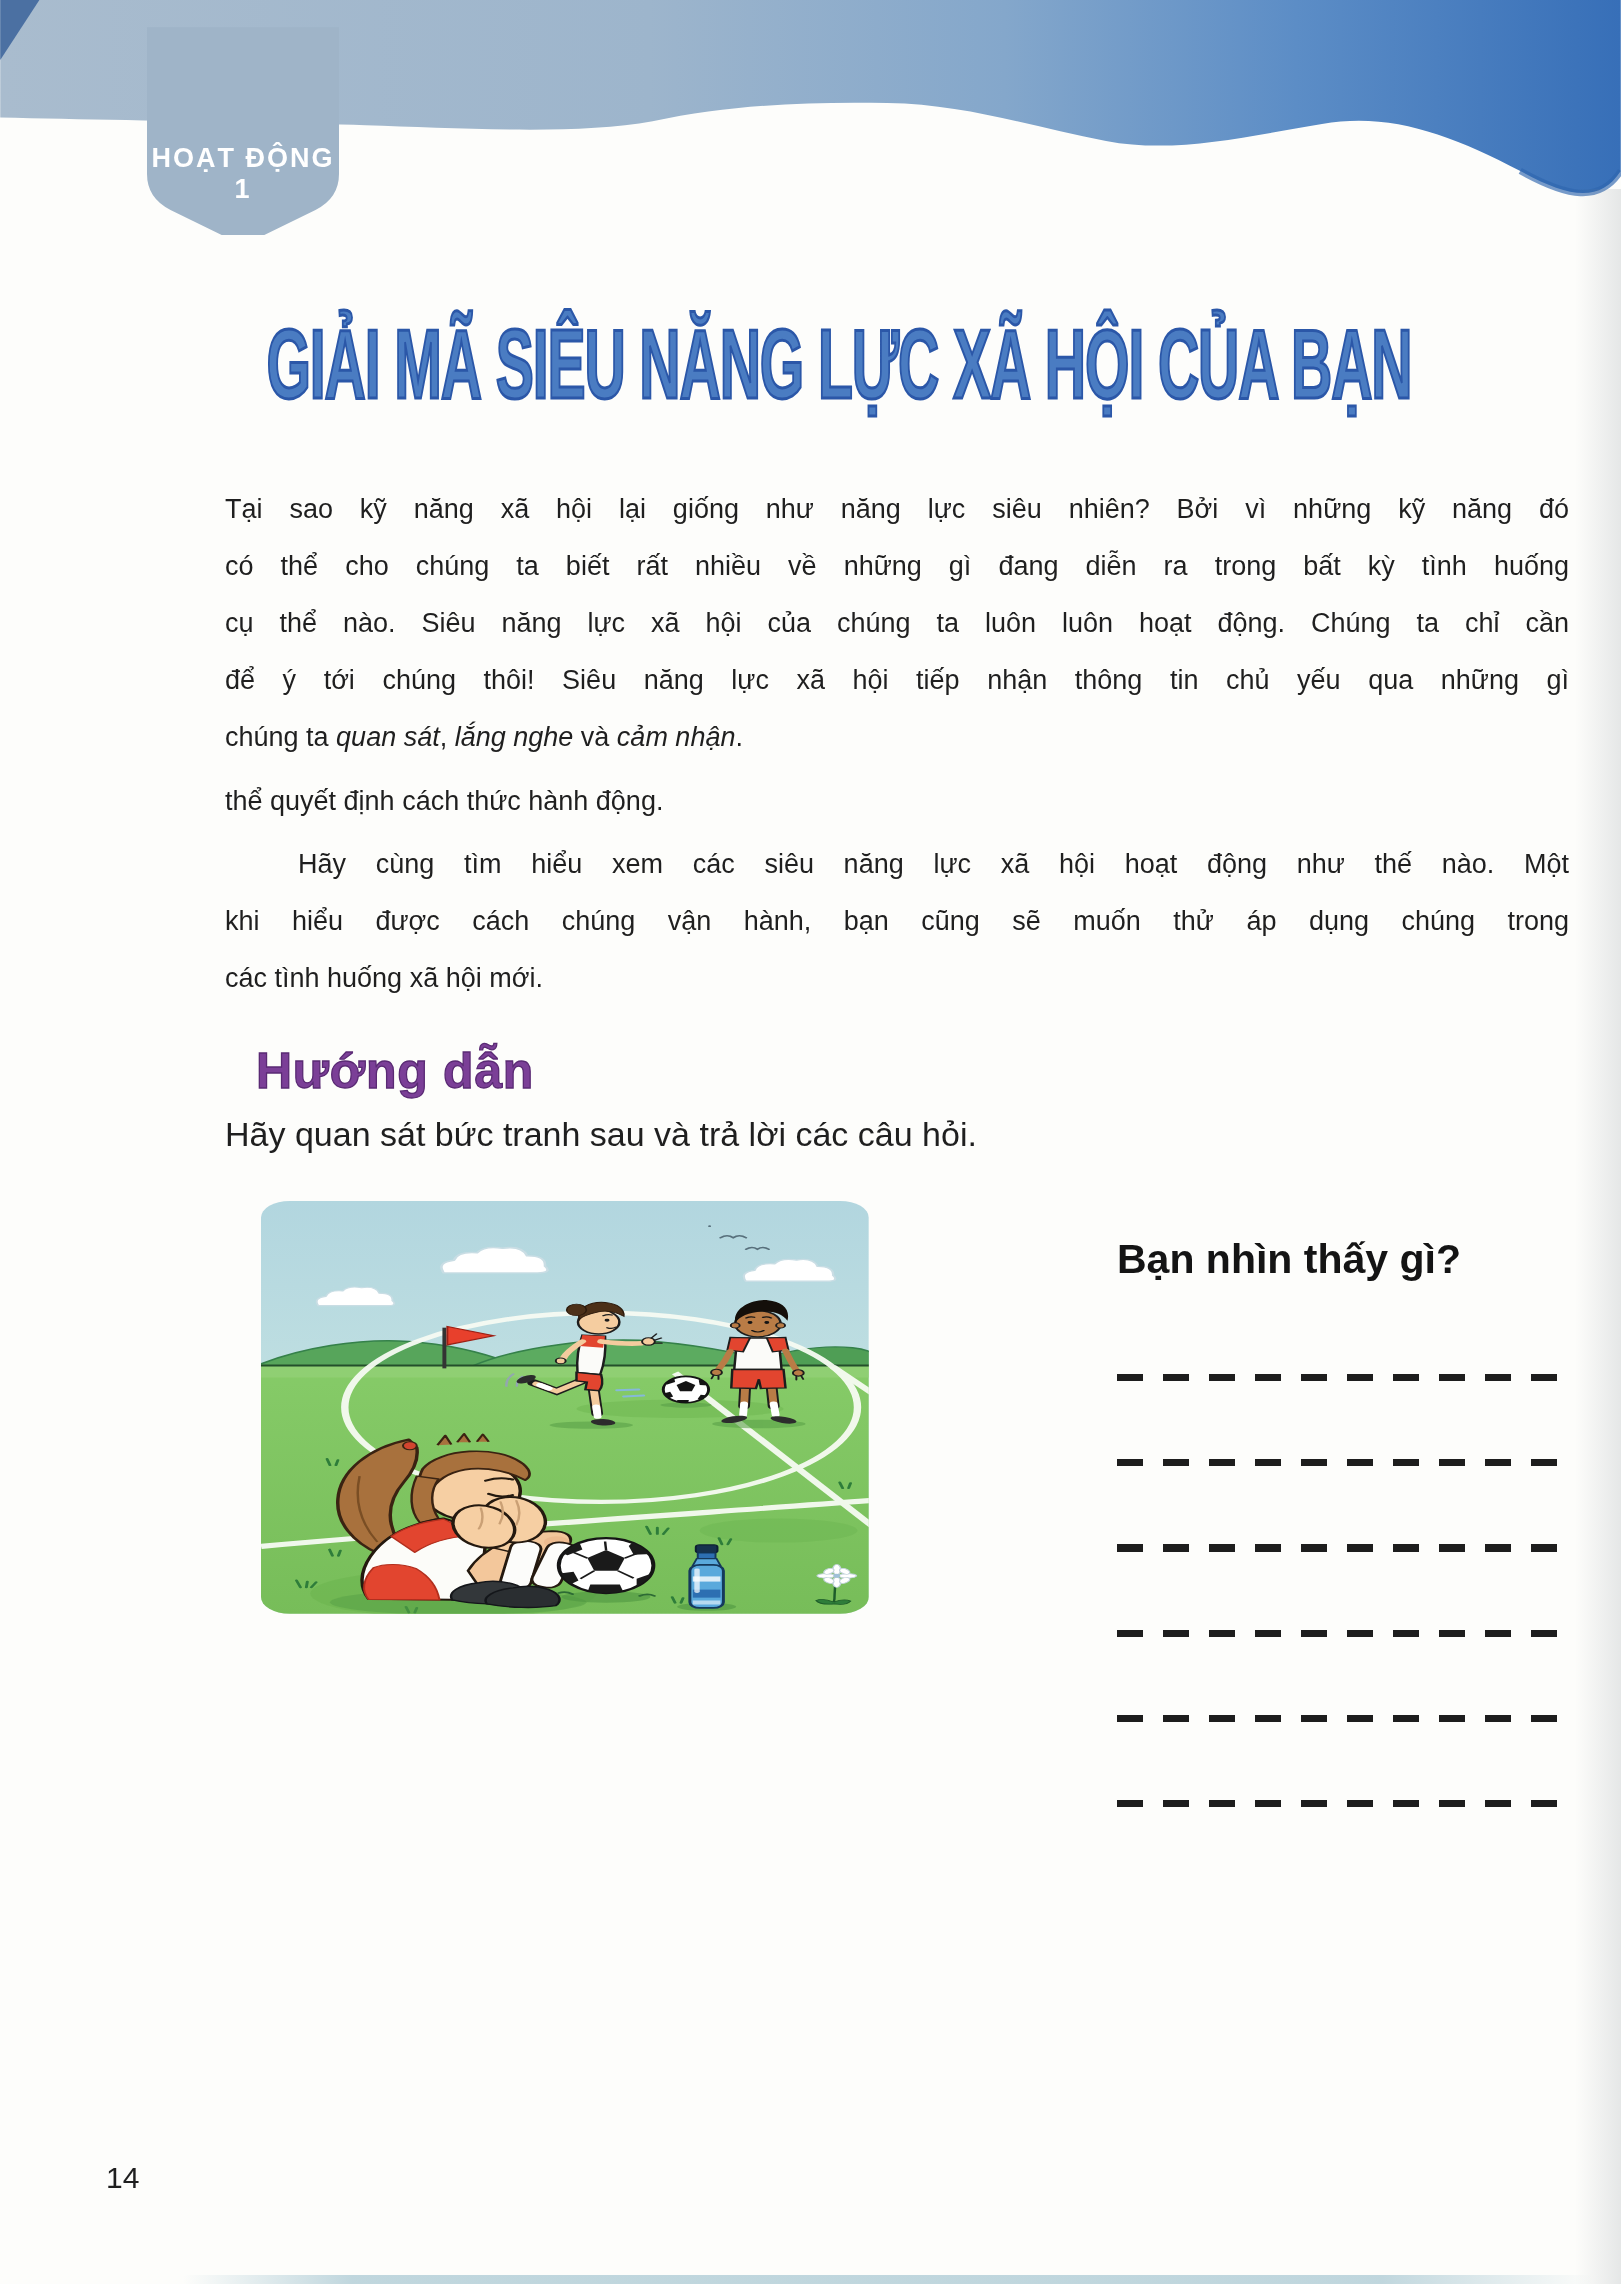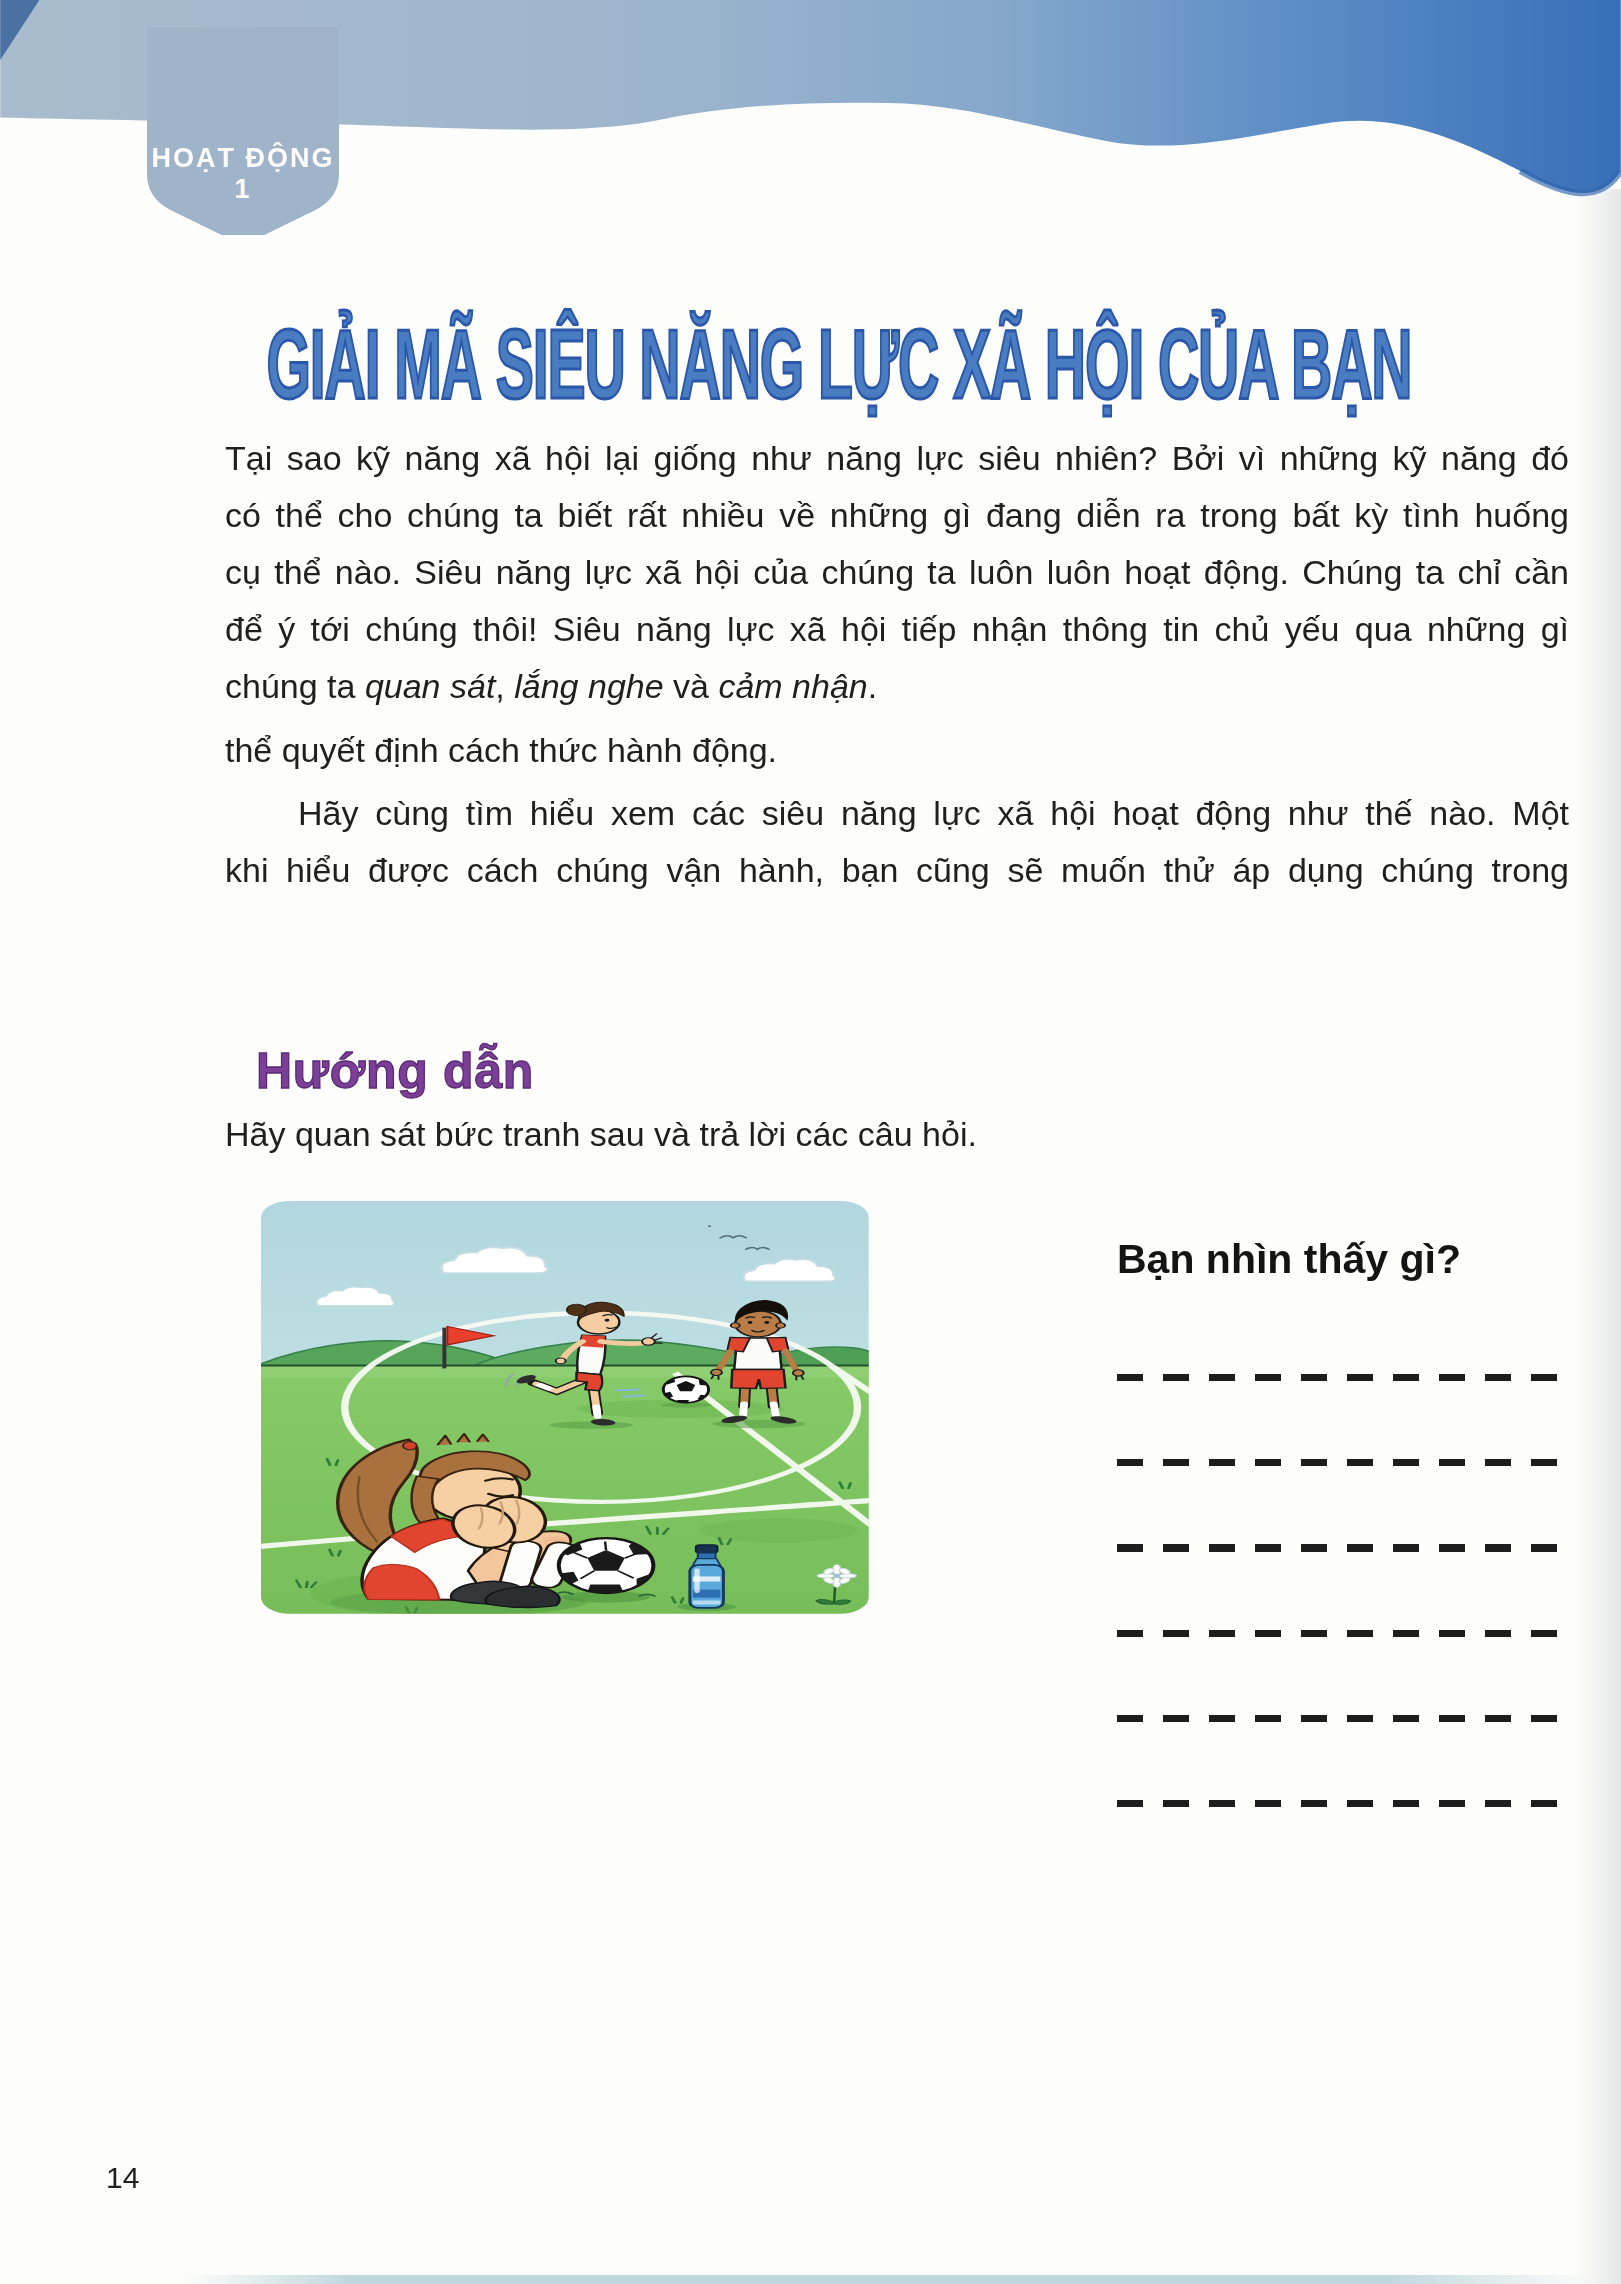--- a/index.html
+++ b/index.html
@@ -16,21 +16,21 @@
     font-size:27px;font-weight:bold;letter-spacing:2px;color:#ffffff;
   }
   
   .title{
     position:absolute;top:308px;left:839px;white-space:nowrap;
     transform:translateX(-50%) scale(0.88,1.5);transform-origin:center top;
     font-size:65px;font-weight:bold;letter-spacing:-1.3px;
     color:#4a7cc2;-webkit-text-stroke:2px #2b57a8;
   }
   
-  .paragraphs{position:absolute;left:225px;top:430px;width:1344px;font-size:34px;}
+  .paragraphs{position:absolute;left:225px;top:481px;width:1344px;font-size:27px;}
   .para{margin-bottom:6.5px;}
   .line{height:57px;line-height:57px;}
   .line.just{text-align:justify;text-align-last:justify;}
   .para.indent .line.first{text-indent:73px;}
   .line i{font-style:italic;}
   
   .section-heading{
     position:absolute;left:236px;top:1042px;
     font-size:50px;font-weight:bold;color:#7b3f97;-webkit-text-stroke:1.3px #5a2a74;
     letter-spacing:0.7px;
@@ -94,20 +94,21 @@
       <div class="line just">cụ thể nào. Siêu năng lực xã hội của chúng ta luôn luôn hoạt động. Chúng ta chỉ cần</div>
       <div class="line just">để ý tới chúng thôi! Siêu năng lực xã hội tiếp nhận thông tin chủ yếu qua những gì</div>
       <div class="line">chúng ta <i>quan sát</i>, <i>lắng nghe</i> và <i>cảm nhận</i>.</div>
     </div>
     <div class="para indent">
       <div class="line">thể quyết định cách thức hành động.</div>
     </div>
     <div class="para indent">
       <div class="line just first">Hãy cùng tìm hiểu xem các siêu năng lực xã hội hoạt động như thế nào. Một</div>
       <div class="line just">khi hiểu được cách chúng vận hành, bạn cũng sẽ muốn thử áp dụng chúng trong</div>
+      <div class="line">các tình huống xã hội mới.</div>
     </div>
   </div>
 
 <div class="section-heading">Hướng dẫn</div>
 <div class="instruction">Hãy quan sát bức tranh sau và trả lời các câu hỏi.</div>
 
 <svg class="illu" width="805" height="940" viewBox="400 1840 1633 3280" preserveAspectRatio="none">
 
   <defs>
     <clipPath id="illuClip">

